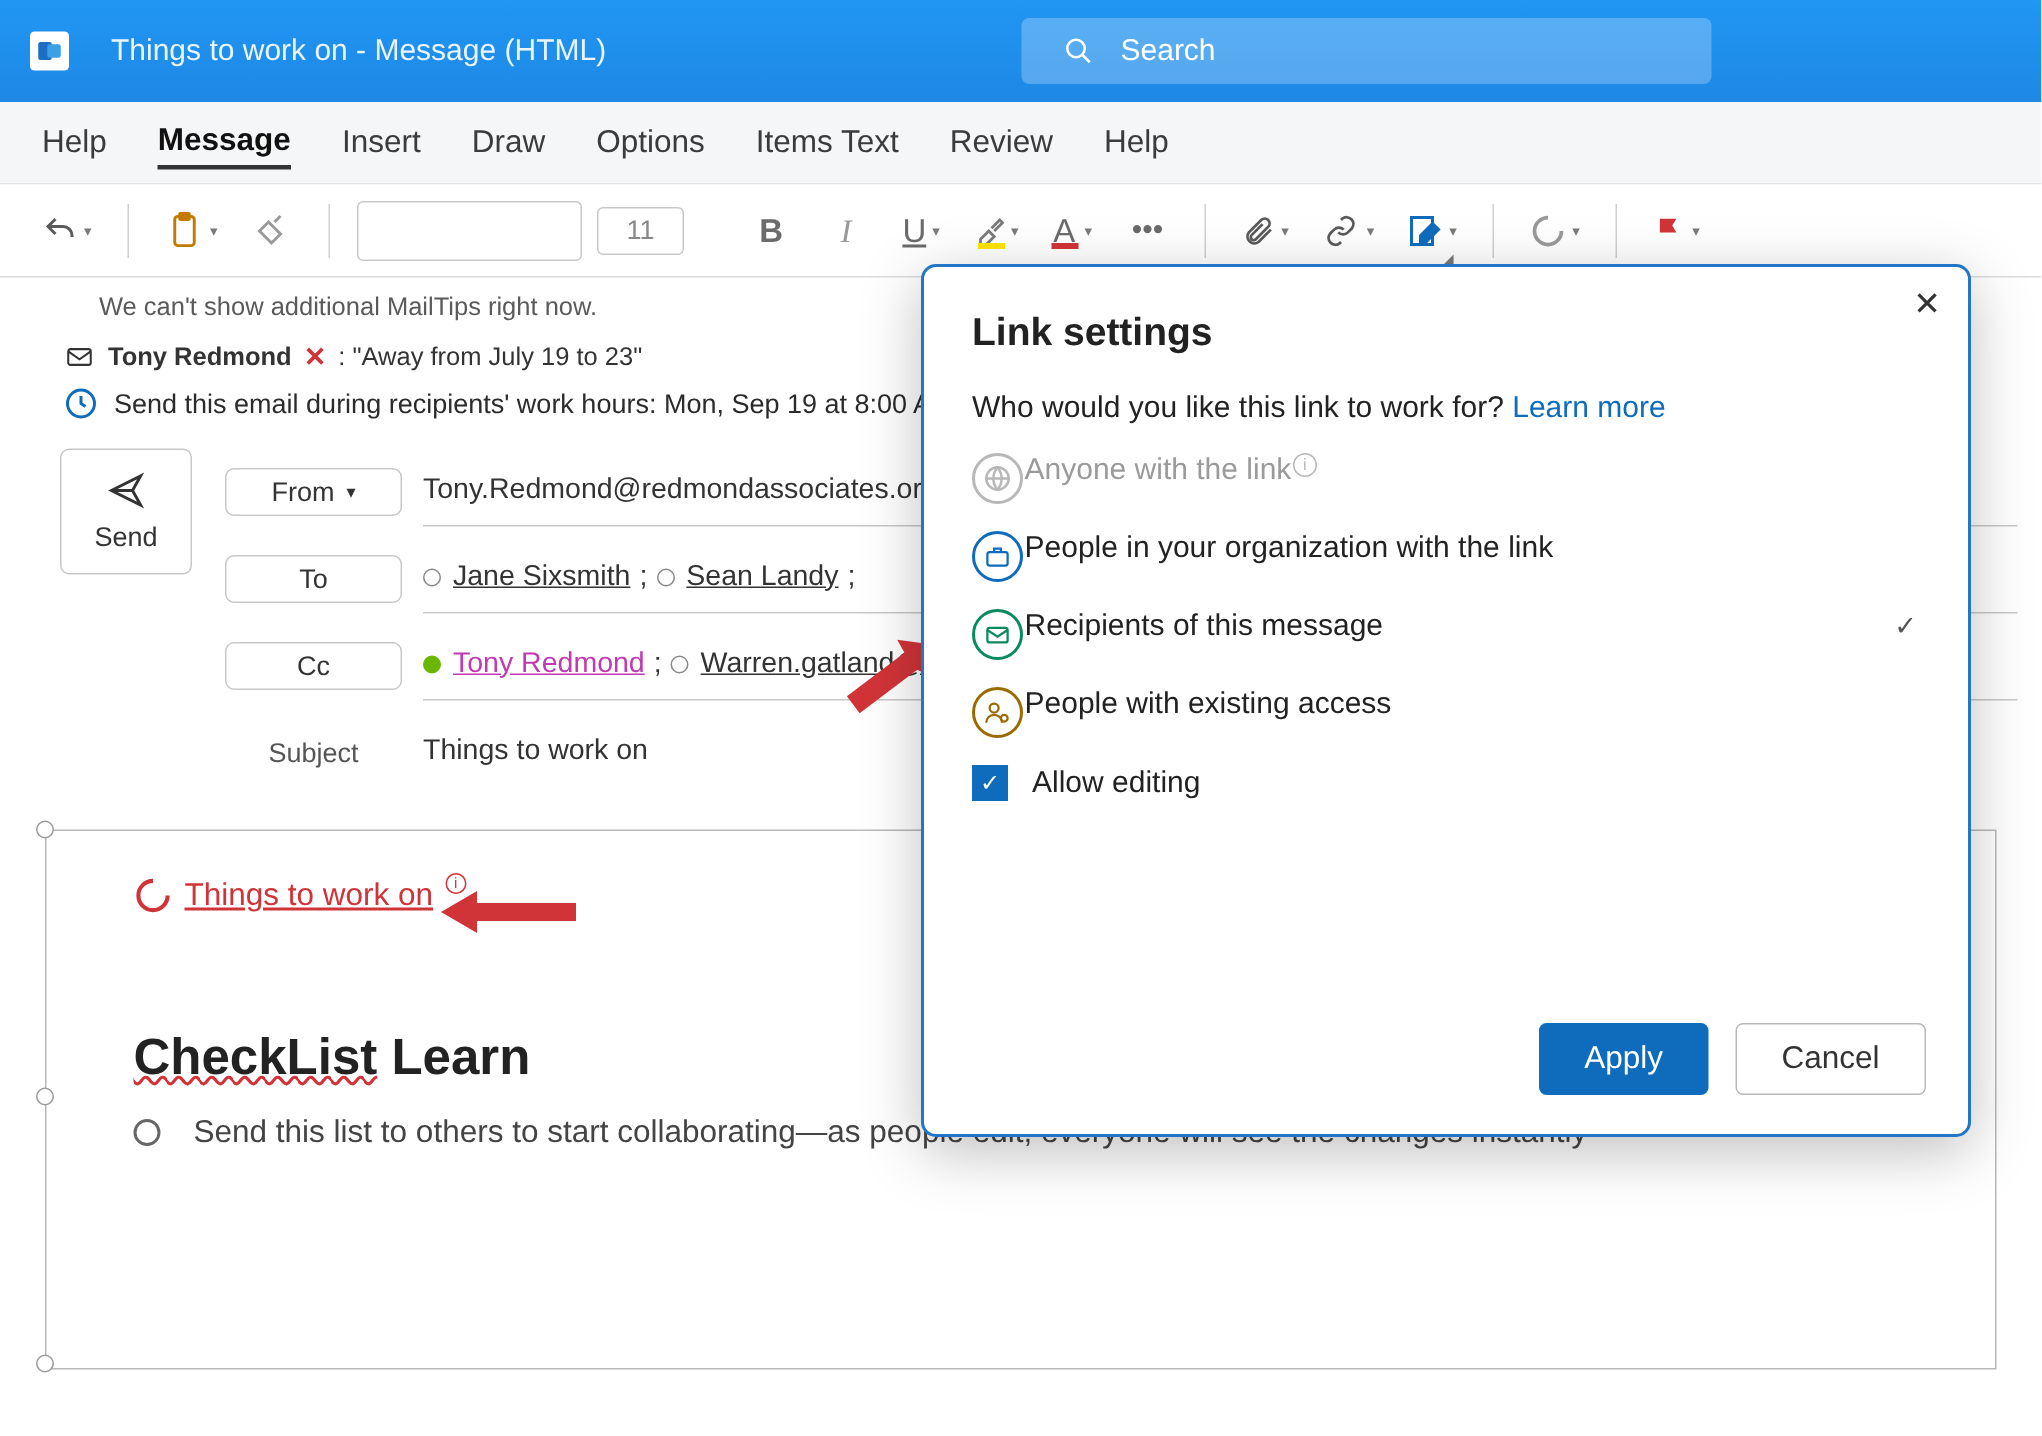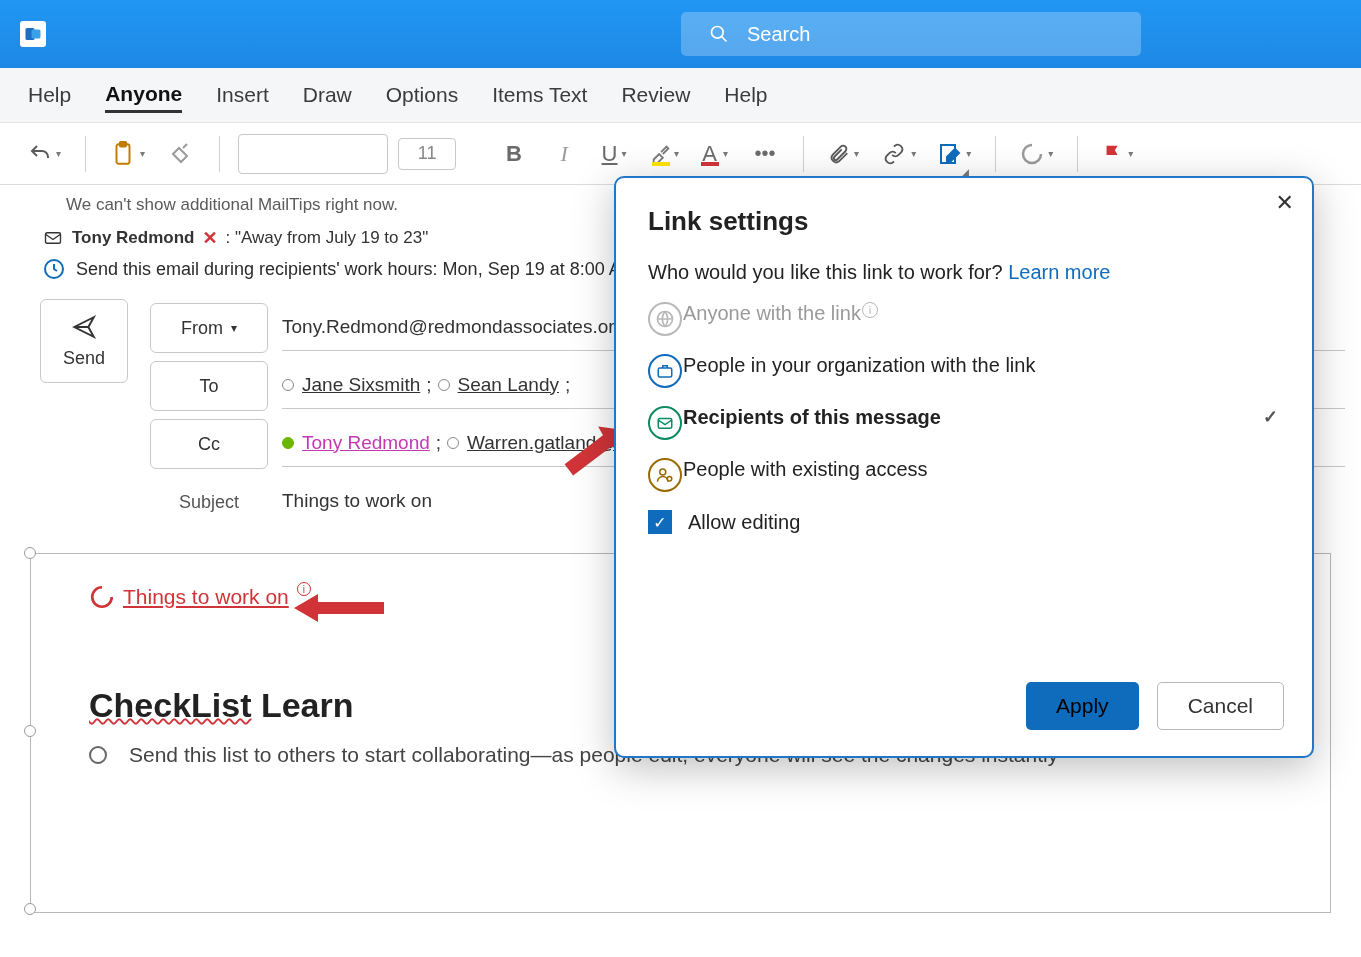--- a/index.html
+++ b/index.html
@@ -25,21 +25,21 @@
 .launcher{position:absolute;right:392px;bottom:4px;font-size:12px;color:#7a7a7a}
 .mailtips{padding:10px 60px 6px 66px;color:#5a5a5a;font-size:17px}
 .away-row{padding:6px 0 4px 42px;display:flex;align-items:center;gap:8px;font-size:17px;color:#333}
 .away-row .name{font-weight:700}
 .away-row .x{color:#d13438;font-weight:700;font-size:18px}
 .sched-row{padding:4px 0 18px 42px;display:flex;align-items:center;gap:10px;font-size:18px;color:#2b2b2b}
 .compose{display:flex;padding:0 16px 0 40px;gap:22px}
 .send-btn{width:88px;height:84px;border:1px solid #c8c8c8;border-radius:6px;display:flex;flex-direction:column;align-items:center;justify-content:center;gap:8px;color:#333;font-size:18px;cursor:pointer}
 .fields{flex:1}
 .field-row{display:flex;align-items:center;height:58px}
-.field-btn{width:118px;height:50px;border:1px solid #c8c8c8;border-radius:6px;display:flex;align-items:center;justify-content:center;font-size:18px;color:#333;cursor:pointer;margin-right:14px}
+.field-btn{width:118px;height:32px;border:1px solid #c8c8c8;border-radius:6px;display:flex;align-items:center;justify-content:center;font-size:18px;color:#333;cursor:pointer;margin-right:14px}
 .field-btn .caret{margin-left:8px;font-size:12px}
 .field-lbl{width:118px;text-align:center;font-size:18px;color:#555;margin-right:14px}
 .field-val{flex:1;border-bottom:1px solid #c8c8c8;height:46px;display:flex;align-items:center;font-size:19px;color:#333;gap:6px;padding-bottom:2px}
 .presence{width:12px;height:12px;border-radius:50%;display:inline-block;border:1px solid #888;margin-right:2px}
 .presence.avail{background:#6bb700;border-color:#6bb700}
 .recip{text-decoration:underline;color:#333}
 .recip.warn{color:#c239b3}
 .body-area{margin:22px 30px 0 30px;position:relative}
 .handle{width:12px;height:12px;border:1px solid #9a9a9a;background:#fff;border-radius:50%;position:absolute}
 .body-box{border:1px solid #b8b8b8;min-height:360px;padding:30px 48px 30px 58px}
@@ -63,45 +63,46 @@
 .opt .ico.org{border-color:#0f6cbd;color:#0f6cbd}
 .opt .ico.rec{border-color:#0a8a5f;color:#0a8a5f}
 .opt .ico.ex{border-color:#9a6b00;color:#9a6b00}
 .opt .check{position:absolute;right:2px;color:#555;font-size:18px}
 .opt .iinfo{width:16px;height:16px;border:1.5px solid #b8b8b8;border-radius:50%;font-size:11px;color:#b8b8b8;display:flex;align-items:center;justify-content:center}
 .sect-h{margin-top:28px;font-size:20px;font-weight:600;color:#222;margin-bottom:14px}
 .chk-row{display:flex;align-items:center;gap:16px;font-size:20px;color:#222}
 .chk{width:24px;height:24px;background:#0f6cbd;display:flex;align-items:center;justify-content:center;color:#fff;font-size:16px;cursor:pointer}
 .btns{position:absolute;right:28px;bottom:26px;display:flex;gap:18px}
 .btn{height:48px;padding:0 30px;border-radius:5px;font-size:21px;display:flex;align-items:center;justify-content:center;cursor:pointer}
-.btn.primary{background:#0f6cbd;color:#000000}
+.btn.primary{background:#0f6cbd;color:#ffffff}
 .btn.sec{background:#fff;border:1px solid #b8b8b8;color:#333}
 </style>
 </head>
 <body>
 
 <div class="titlebar">
   <div class="app-icon">
     <svg width="18" height="18" viewBox="0 0 24 24" fill="none">
         <rect x="2" y="4" width="12" height="16" rx="2" fill="#1b6ec2"></rect>
         <rect x="10" y="6" width="12" height="12" rx="2" fill="#3ba0e6"></rect>
       </svg>
   </div>
+  <div class="title">Things to work on  -  Message (HTML)</div>
   <div class="search">
     <svg width="20" height="20" viewBox="0 0 24 24" stroke="#fff" stroke-width="2" fill="none">
         <circle cx="10" cy="10" r="7"></circle>
         <line x1="15" y1="15" x2="21" y2="21"></line>
       </svg>
     <span>Search</span>
   </div>
 </div>
 
 <div class="tabs">
   <div class="tab">Help</div>
-  <div class="tab active">Anyone</div>
+  <div class="tab active">Message</div>
   <div class="tab">Insert</div>
   <div class="tab">Draw</div>
   <div class="tab">Options</div>
   <div class="tab">Items Text</div>
   <div class="tab">Review</div>
   <div class="tab">Help</div>
 </div>
 
 <div class="ribbon">
   <div class="rbtn">
@@ -291,21 +292,21 @@
   </div>
   <div class="opt">
     <div class="ico org">
         <svg width="18" height="18" viewBox="0 0 24 24" fill="none" stroke="currentColor" stroke-width="2">
           <rect x="3" y="8" width="18" height="12" rx="2"></rect>
           <path d="M9 8V5h6v3"></path>
         </svg>
       </div>
     <span>People in your organization with the link</span>
   </div>
-  <div class="opt" style="font-weight:700">
+  <div class="opt" style="font-weight:400">
     <div class="ico rec">
         <svg width="18" height="18" viewBox="0 0 24 24" fill="none" stroke="currentColor" stroke-width="2">
           <rect x="3" y="6" width="18" height="13" rx="2"></rect>
           <path d="M3 8l9 6 9-6"></path>
         </svg>
       </div>
     <span>Recipients of this message</span>
     <span class="check">✓</span>
   </div>
   <div class="opt">

